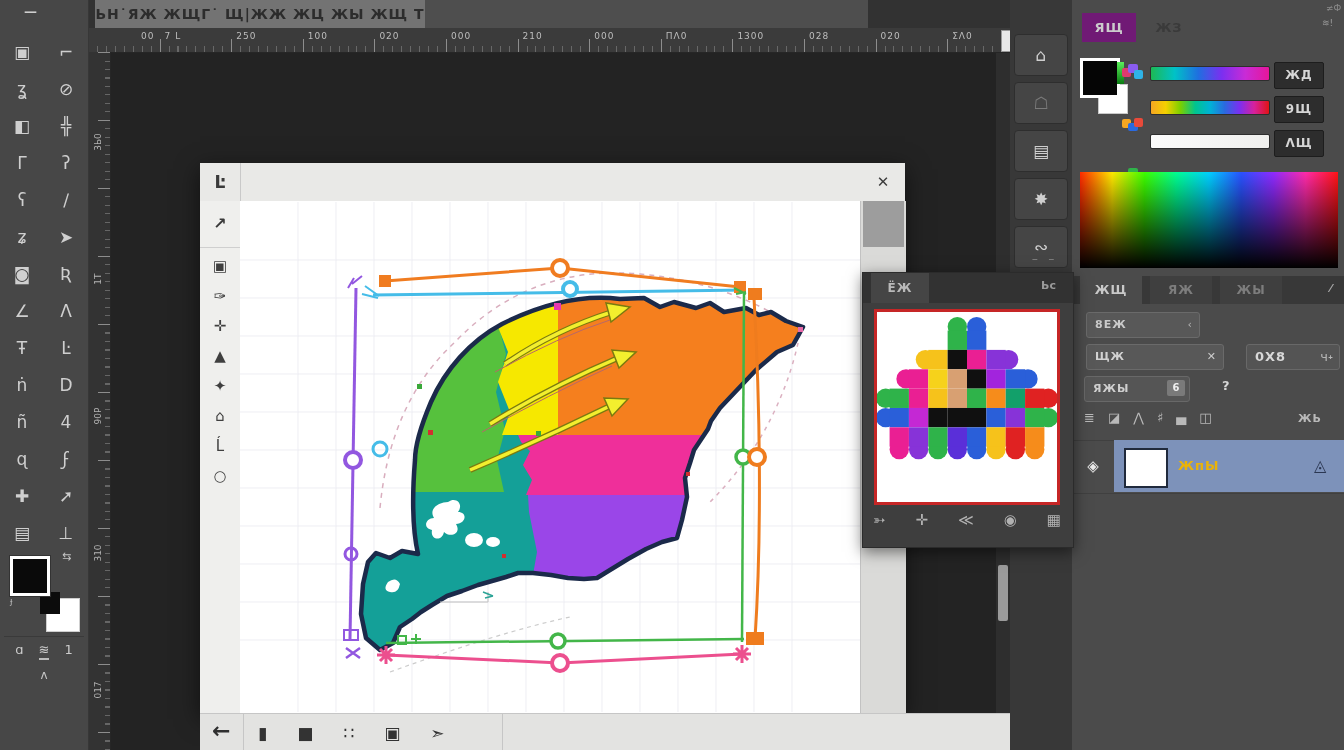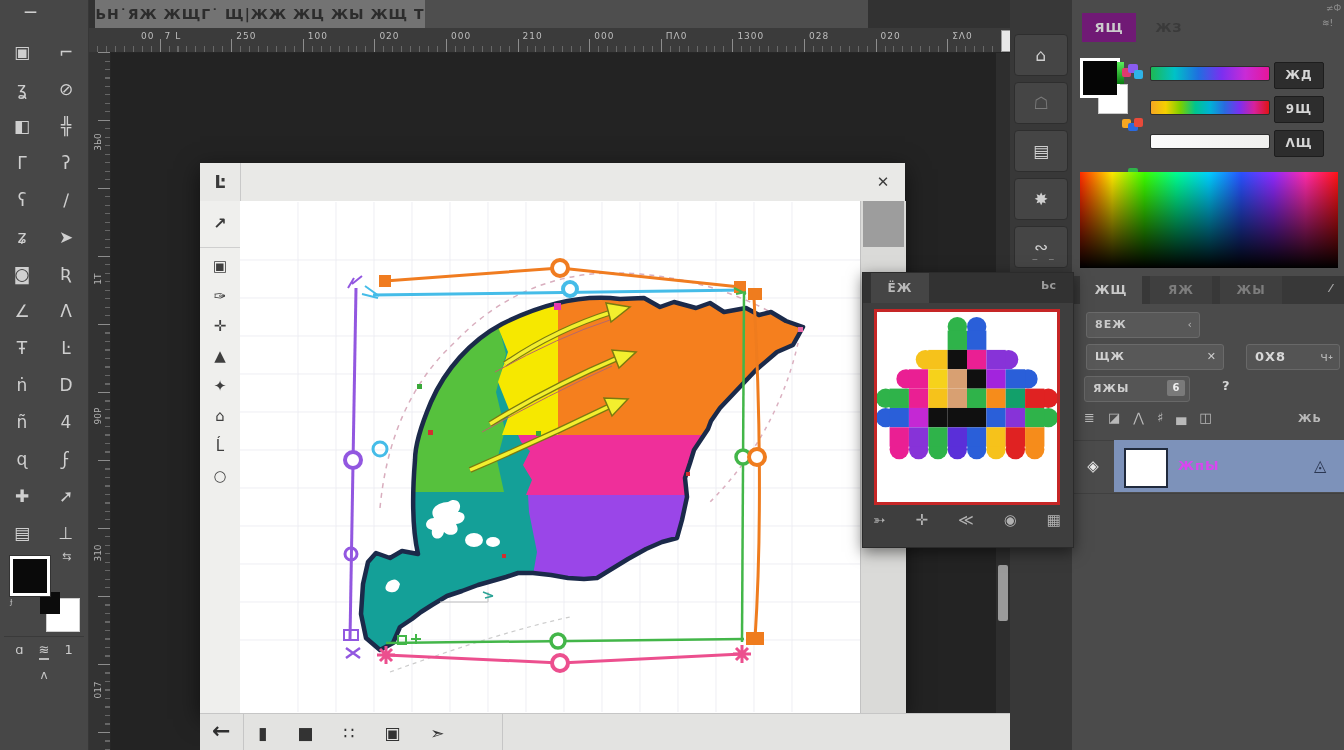--- a/index.html
+++ b/index.html
@@ -131,21 +131,21 @@
   .rp-help{left:1222px;top:378px;color:#d8d8d8;font-size:13px;font-weight:bold;}
   .rp-blend{left:1084px;top:410px;display:flex;gap:13px;}
   .rp-blend span{color:#b9b9b9;font-size:13px;}
   .rp-blend-right{left:1298px;top:412px;color:#b9b9b9;font-size:11px;font-weight:bold;letter-spacing:1px;}
   .layer-row{left:1072px;top:440px;width:272px;height:52px;background:#4b4b4b;border-top:1px solid #404040;
              border-bottom:1px solid #404040;}
   .layer-eye-cell{left:1072px;top:440px;width:42px;height:52px;text-align:center;line-height:52px;
                   color:#e9e9e9;font-size:15px;}
   .layer-sel{left:1114px;top:440px;width:230px;height:52px;background:#7d92ba;}
   .layer-thumb{left:1124px;top:448px;width:40px;height:36px;background:#ffffff;border:2px solid #202a3c;}
-  .layer-name{left:1178px;top:440px;height:52px;line-height:52px;color:#d946ef;font-size:13px;
+  .layer-name{left:1178px;top:440px;height:52px;line-height:52px;color:#eab308;font-size:13px;
               font-weight:bold;letter-spacing:1px;}
   .layer-lock{left:1314px;top:440px;height:52px;line-height:52px;color:#2b3752;font-size:16px;}
 </style>
 </head>
 <body>
 
 <div class="abs workspace"></div>
 <div class="abs ws-scrollbar"></div>
 <div class="abs ws-thumb"></div>
 

